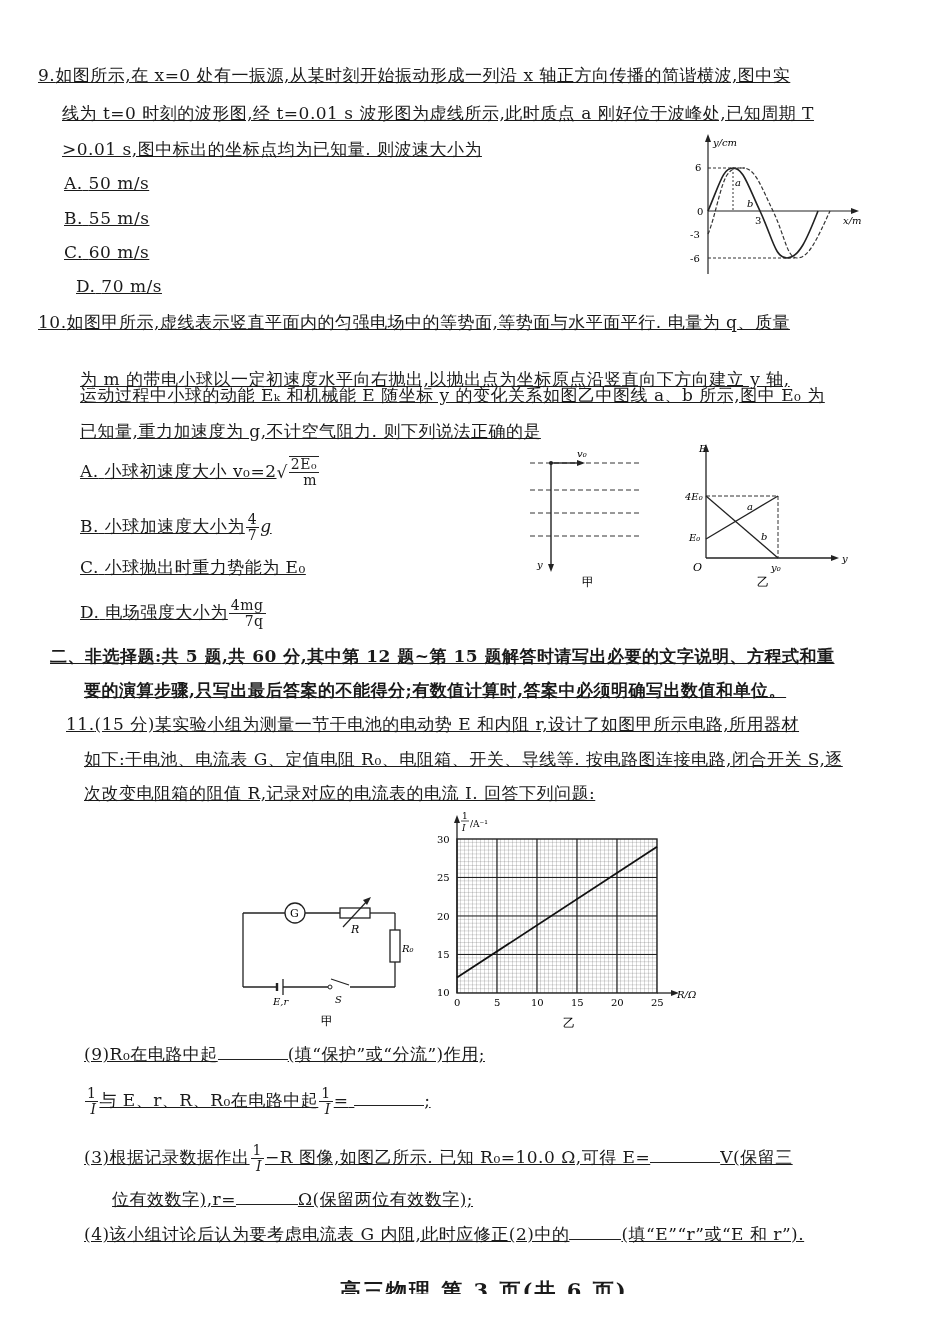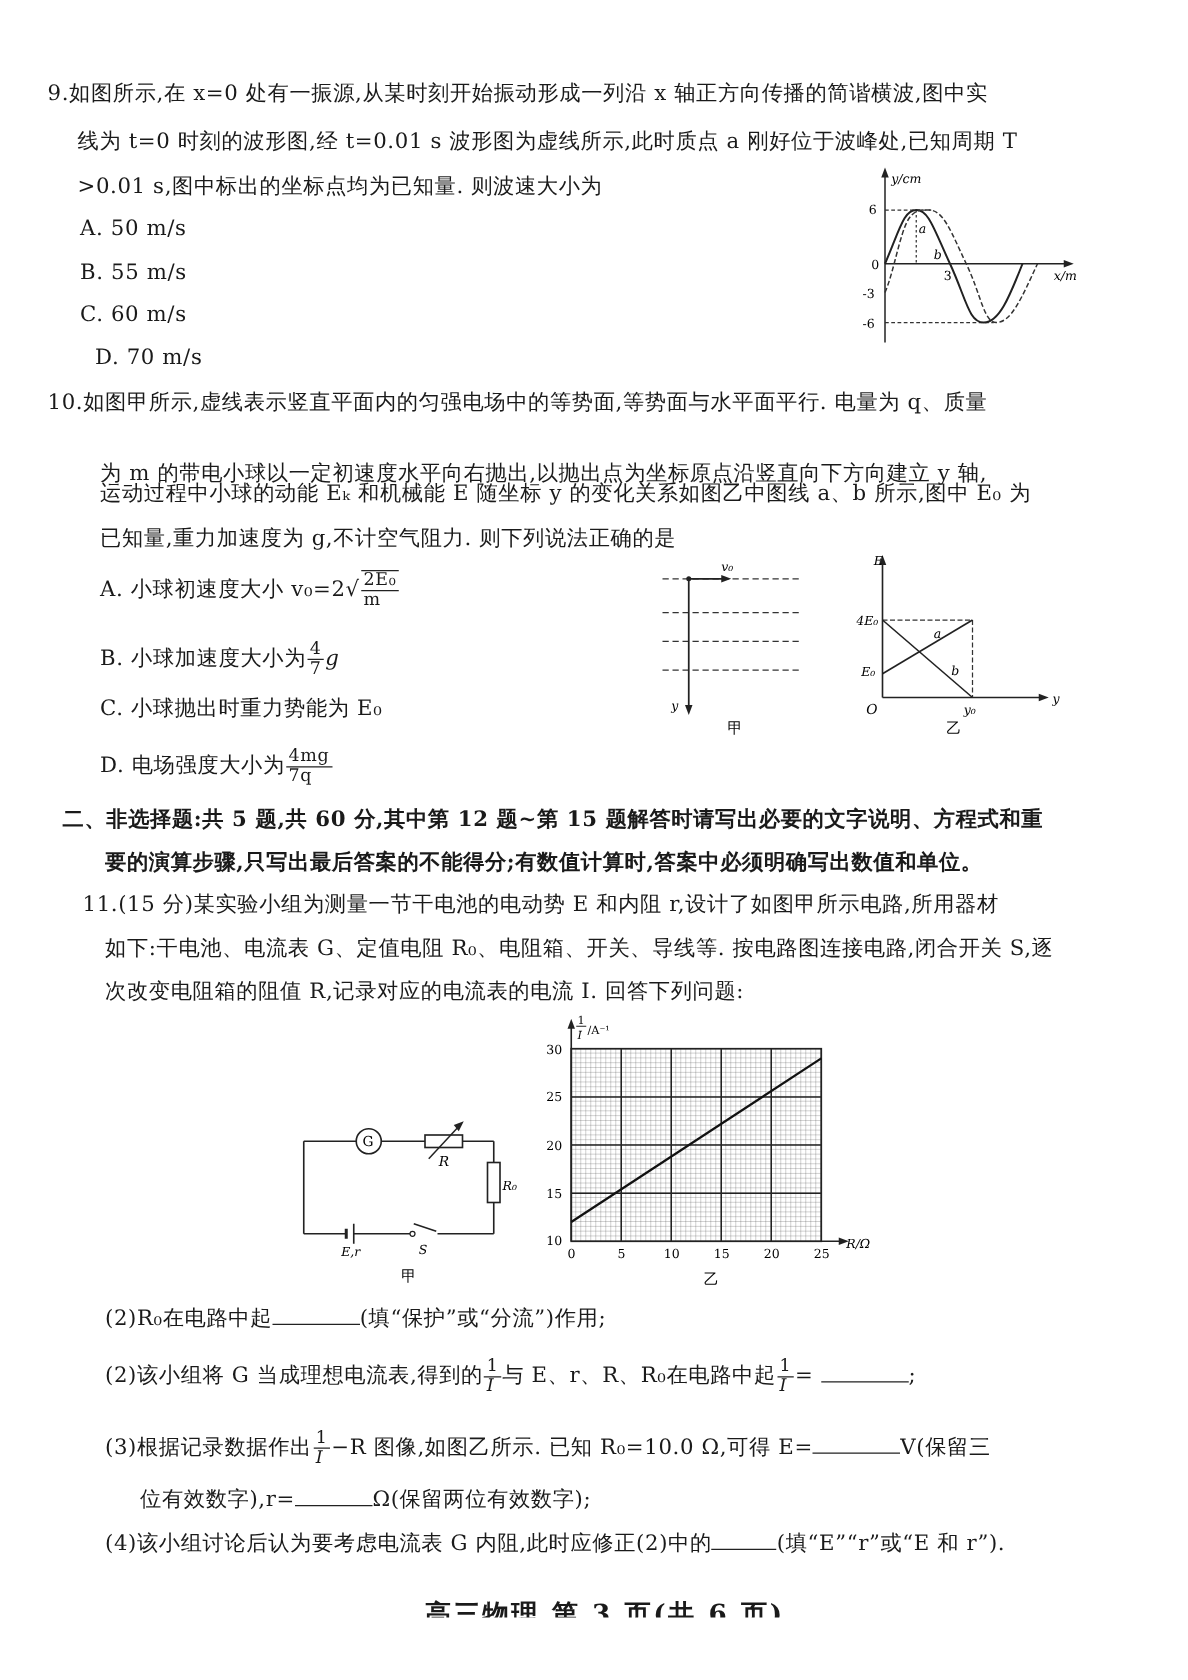--- a/index.html
+++ b/index.html
@@ -1,25 +1,25 @@
 <!DOCTYPE html>
 <html><head>
 <meta charset="utf-8">
 <style>
   html, body { margin: 0; padding: 0; background: #ffffff; }
   body {
     width: 950px; height: 1344px; position: relative; overflow: hidden;
     font-family: "DejaVu Serif", "Liberation Serif", serif;
     color: #1a1a1a; font-size: 17px;
   }
-  .line { position: absolute; white-space: nowrap; line-height: 22px; letter-spacing: 0.5px; }
+  .line { position: absolute; white-space: nowrap; line-height: 22px; letter-spacing: 0.5px; text-decoration: underline; }
   .bold { font-weight: bold; }
   i.v { font-style: italic; }
   .blank { display: inline-block; border-bottom: 1px solid #222; height: 16px; vertical-align: baseline; }
-  .frac { display: inline-block; vertical-align: middle; text-align: left; font-size: 14px; line-height: 15px; margin: 0 1px; }
+  .frac { display: inline-block; vertical-align: middle; text-align: right; font-size: 14px; line-height: 15px; margin: 0 1px; }
   .frac .num { display: block; border-bottom: 1px solid #222; padding: 0 2px; }
   .frac .den { display: block; padding: 0 2px; }
   .sqrt { display: inline-block; vertical-align: middle; }
   .sqrt-body { display: inline-block; border-top: 1px solid #222; vertical-align: middle; }
   svg text { font-family: "DejaVu Serif", "Liberation Serif", serif; }
   .fig { position: absolute; }
   .footer { position: absolute; left: 340px; top: 1280px; font-size: 21px; font-weight: bold; letter-spacing: 2px; height: 14px; overflow: hidden; line-height: 22px; }
 </style>
 </head>
 <body>
@@ -192,25 +192,25 @@
   <text x="146" y="201" font-size="10">15</text>
   <text x="186" y="201" font-size="10">20</text>
   <text x="226" y="201" font-size="10">25</text>
   <text x="252" y="193" font-size="10" font-style="italic">R/Ω</text>
 
   <line x1="32" y1="172.6" x2="232" y2="41.7" stroke="#111" stroke-width="1.8"></line>
   <text x="138" y="222" font-size="12">乙</text>
 </svg>
 
 <div class="line" style="left:84px; top:1043px;">
-  <span>(2)R₀在电路中起</span><span class="blank" style="width:70px;"></span><span>(填“保护”或“分流”)作用;</span>
+  <span>(9)R₀在电路中起</span><span class="blank" style="width:70px;"></span><span>(填“保护”或“分流”)作用;</span>
 </div>
 
 <div class="line" style="left:84px; top:1086px;">
-  <span>(2)该小组将 G 当成理想电流表,得到的</span><span class="frac"><span class="num">1</span><i class="den v">I</i></span><span>与 E、r、R、R₀在电路中起</span><span class="frac"><span class="num">1</span><i class="den v">I</i></span><span>=</span> <span class="blank" style="width:70px;"></span><span>;</span>
+  <span class="frac"><span class="num">1</span><i class="den v">I</i></span><span>与 E、r、R、R₀在电路中起</span><span class="frac"><span class="num">1</span><i class="den v">I</i></span><span>=</span> <span class="blank" style="width:70px;"></span><span>;</span>
 </div>
 
 <div class="line" style="left:84px; top:1143px;">
   <span>(3)根据记录数据作出</span><span class="frac"><span class="num">1</span><i class="den v">I</i></span><span>−R 图像,如图乙所示. 已知 R₀=10.0 Ω,可得 E=</span><span class="blank" style="width:70px;"></span><span>V(保留三</span>
 </div>
 <div class="line" style="left:112px; top:1188px;">
   <span>位有效数字),r=</span><span class="blank" style="width:62px;"></span><span>Ω(保留两位有效数字);</span>
 </div>
 
 <div class="line" style="left:84px; top:1223px;">

